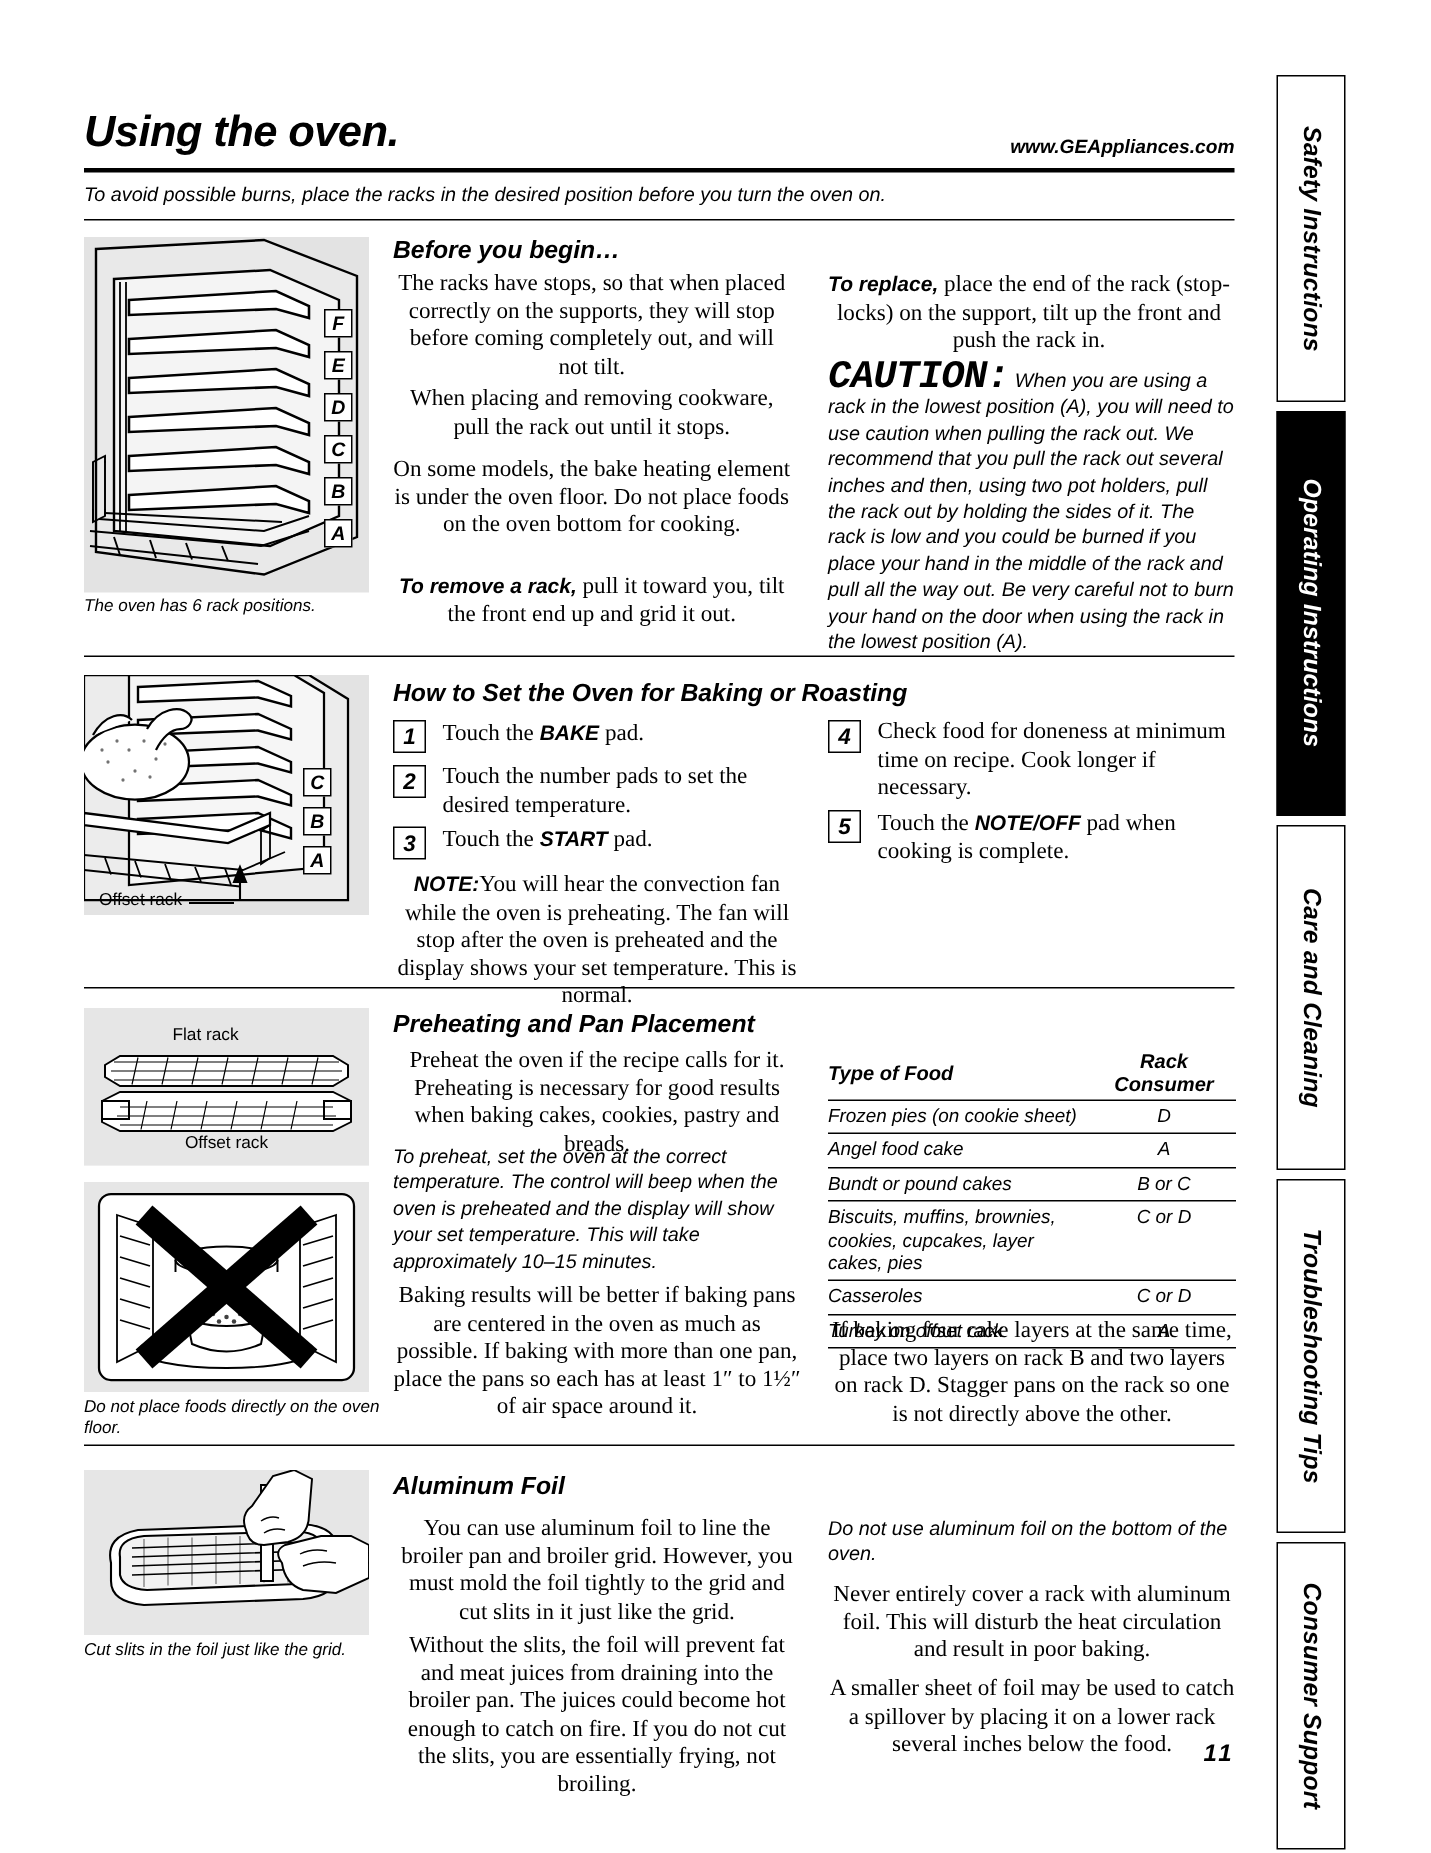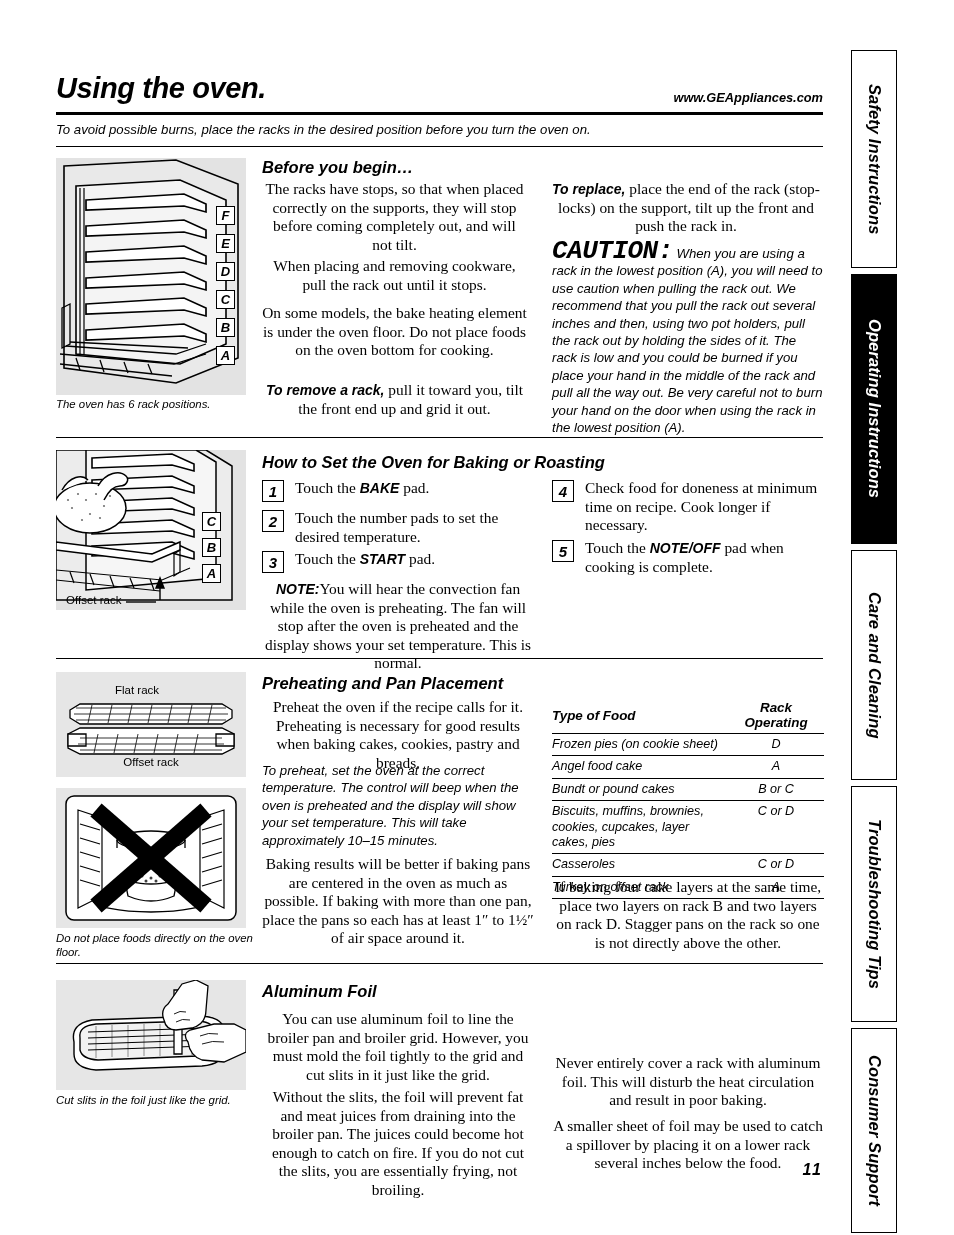--- a/index.html
+++ b/index.html
@@ -388,21 +388,21 @@
 
   <div class="h2" style="left:262px;top:674px;">Preheating and Pan Placement</div>
   <div class="p" style="left:262px;top:698px;width:272px;">Preheat the oven if the recipe calls for it. Preheating is necessary for good results when baking cakes, cookies, pastry and breads.</div>
   <div class="ital" style="left:262px;top:762px;width:268px;">To preheat, set the oven at the correct temperature. The control will beep when the oven is preheated and the display will show your set temperature. This will take approximately 10–15 minutes.</div>
   <div class="p" style="left:262px;top:855px;width:272px;">Baking results will be better if baking pans are centered in the oven as much as possible. If baking with more than one pan, place the pans so each has at least 1″ to 1½″ of air space around it.</div>
 
   <table class="tbl" style="left:552px;top:700px;width:272px;">
     <thead>
       <tr>
         <th>Type of Food</th>
-        <th class="rp">Rack Operating</th>
+        <th class="rp">Rack Consumer</th>
       </tr>
     </thead>
     <tbody>
       <tr>
         <td>Frozen pies (on cookie sheet)</td>
         <td class="rp">D</td>
       </tr>
       <tr>
         <td>Angel food cake</td>
         <td class="rp">A</td>
@@ -459,17 +459,18 @@
         <path d="M144 56 Q152 52 162 54 M146 64 Q156 60 168 62"></path>
       </g>
     </svg>
   </div>
   <div class="caption" style="left:56px;top:1094px;width:205px;">Cut slits in the foil just like the grid.</div>
 
   <div class="h2" style="left:262px;top:982px;text-align:right;">Aluminum Foil</div>
   <div class="p" style="left:262px;top:1010px;width:272px;">You can use aluminum foil to line the broiler pan and broiler grid. However, you must mold the foil tightly to the grid and cut slits in it just like the grid.</div>
   <div class="p" style="left:262px;top:1088px;width:272px;">Without the slits, the foil will prevent fat and meat juices from draining into the broiler pan. The juices could become hot enough to catch on fire. If you do not cut the slits, you are essentially frying, not broiling.</div>
 
+  <div class="ital" style="left:552px;top:1010px;width:272px;">Do not use aluminum foil on the bottom of the oven.</div>
   <div class="p" style="left:552px;top:1054px;width:272px;">Never entirely cover a rack with aluminum foil. This will disturb the heat circulation and result in poor baking.</div>
   <div class="p" style="left:552px;top:1117px;width:272px;">A smaller sheet of foil may be used to catch a spillover by placing it on a lower rack several inches below the food.</div>
 
   <div class="pageno">11</div>
 </div>
 
 </body></html>

